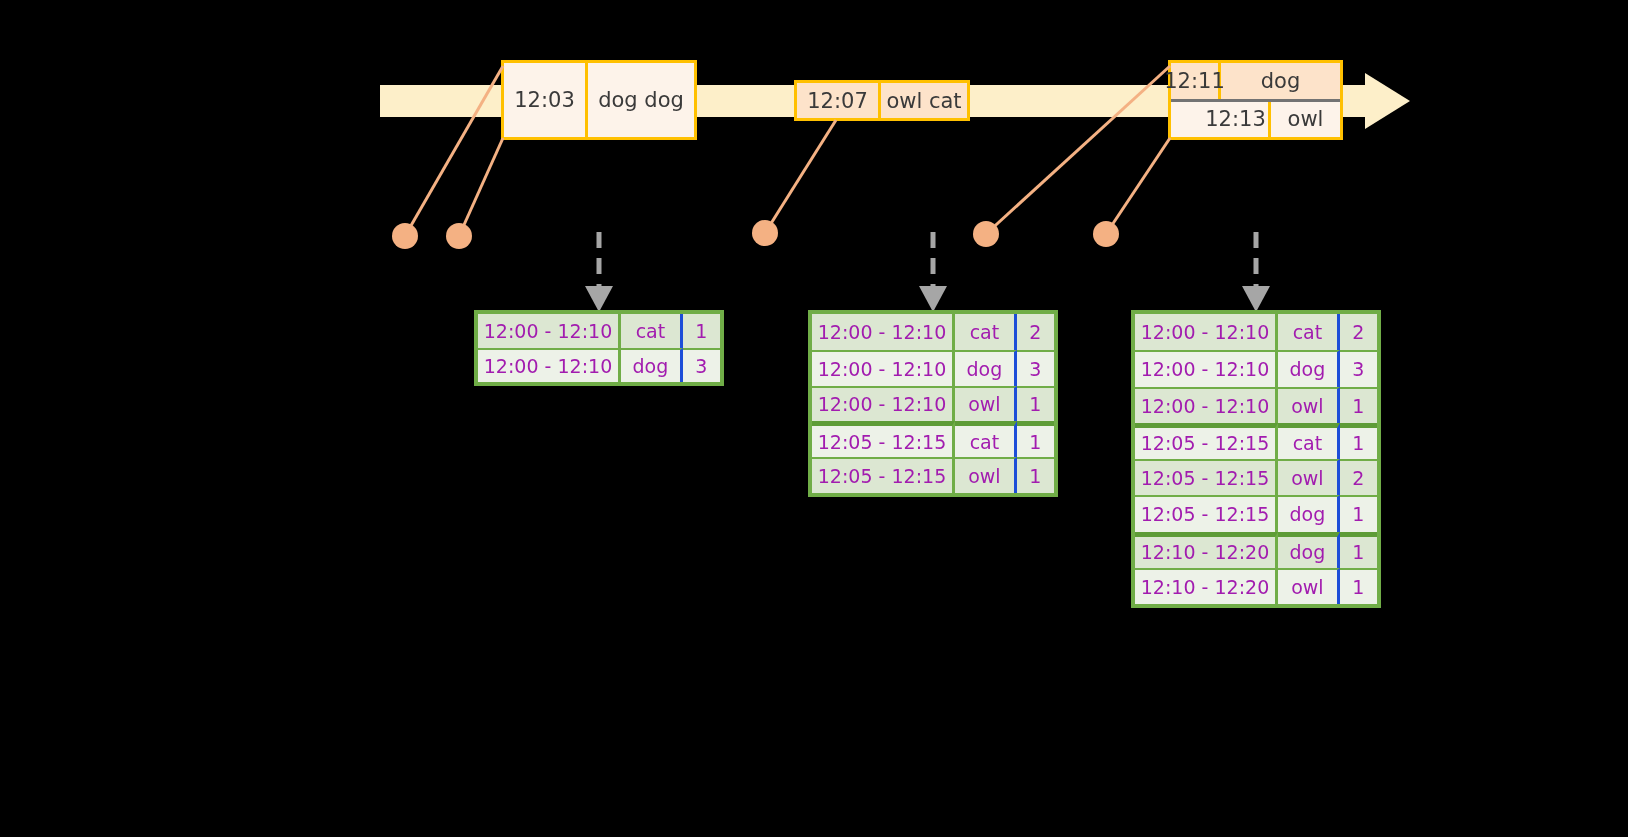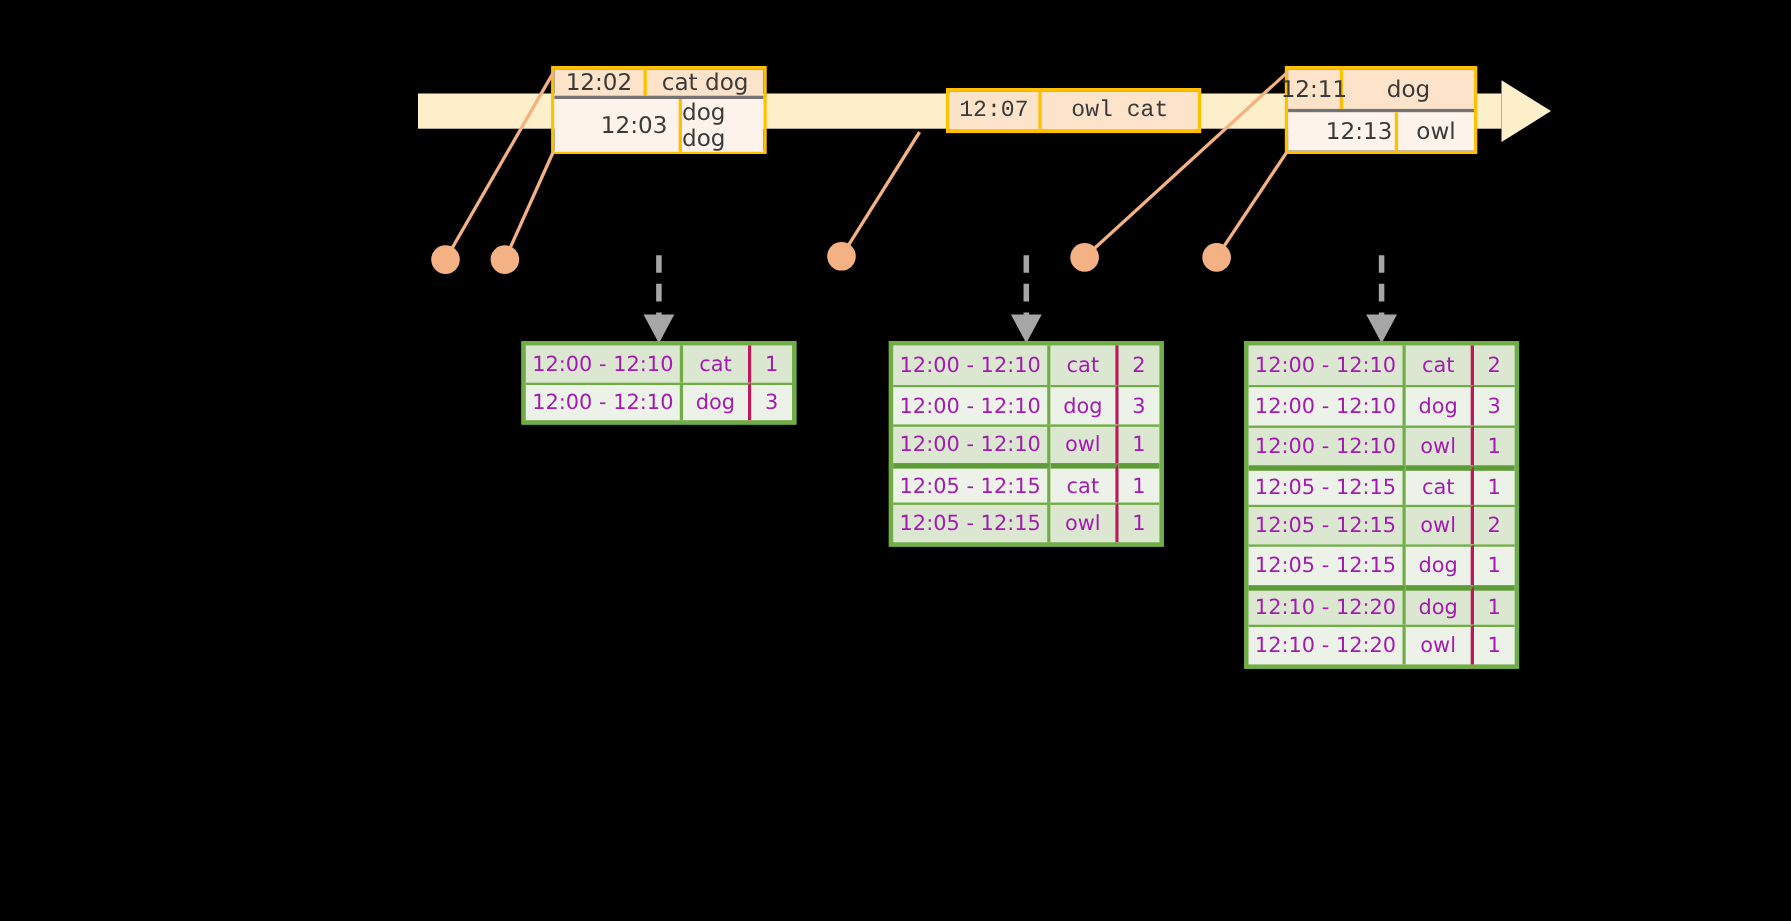--- a/index.html
+++ b/index.html
@@ -36,43 +36,39 @@
   .res-table{position:absolute;border:4px solid #70AD47;box-sizing:border-box;
              background:#70AD47;display:flex;flex-direction:column;}
   .res-row{display:flex;box-sizing:border-box;height:37px;}
   .res-row.shade-a .cell{background:#DCE7D2;}
   .res-row.shade-b .cell{background:#EDF2E8;}
   .res-row + .res-row .cell{border-top:2px solid #70AD47;}
   .res-row.group-start .cell{border-top:5px solid #5E9C37;}
   .cell{display:flex;align-items:center;justify-content:center;
         box-sizing:border-box;font-size:19px;color:#a21caf;}
   .c-win{border-right:3px solid #70AD47;}
-  .c-word{border-right:3px solid #be185d;}
+  .c-word{border-right:3px solid #1d4ed8;}
 </style>
 </head>
 <body>
 
 <div id="stage">
 
   <div class="timeline-bar" style="left:380px; top:85px; width:985px; height:32px;"></div>
   <div class="timeline-arrow" style="left:1365px; top:73px; border-top:28px solid transparent;
               border-bottom:28px solid transparent; border-left:45px solid #FDEFC9;"></div>
 
   <div class="event-box" style="left:501px; top:60px; width:196px; height:80px;">
-    <div class="event-row shade-a">
-      <div class="ev-time" style="width:84px;">12:02</div>
-      <div class="ev-words">cat dog</div>
-    </div>
     <div class="event-row shade-b">
       <div class="ev-time" style="width:84px;">12:03</div>
       <div class="ev-words">dog dog</div>
     </div>
   </div>
 
-  <div class="event-box" style="left:860px; top:80px; width:232px; height:41px;font-family:Liberation Mono, monospace;">
+  <div class="event-box" style="left:794px; top:80px; width:176px; height:41px;">
     <div class="event-row shade-a">
       <div class="ev-time" style="width:84px;">12:07</div>
       <div class="ev-words">owl cat</div>
     </div>
   </div>
 
   <div class="event-box" style="left:1168px; top:60px; width:175px; height:80px;">
     <div class="event-row shade-a">
       <div class="ev-time" style="width:50px;">12:11</div>
       <div class="ev-words">dog</div>

